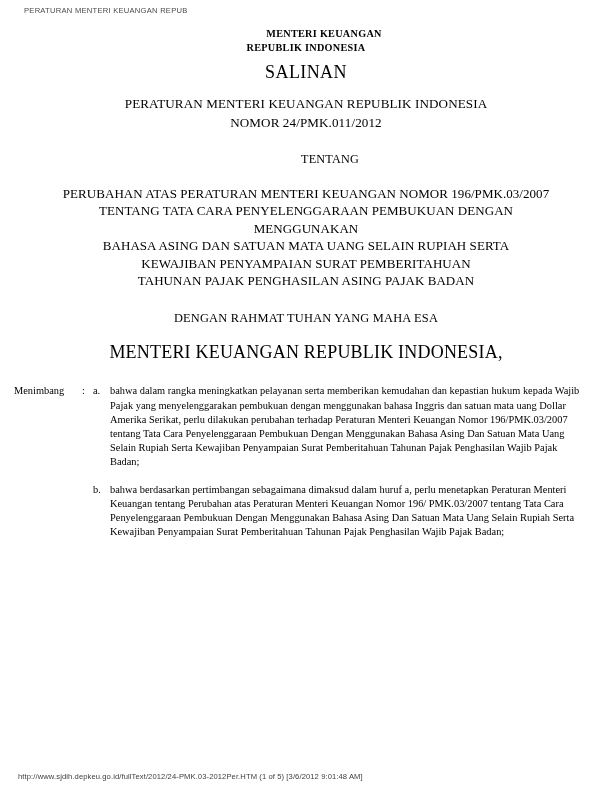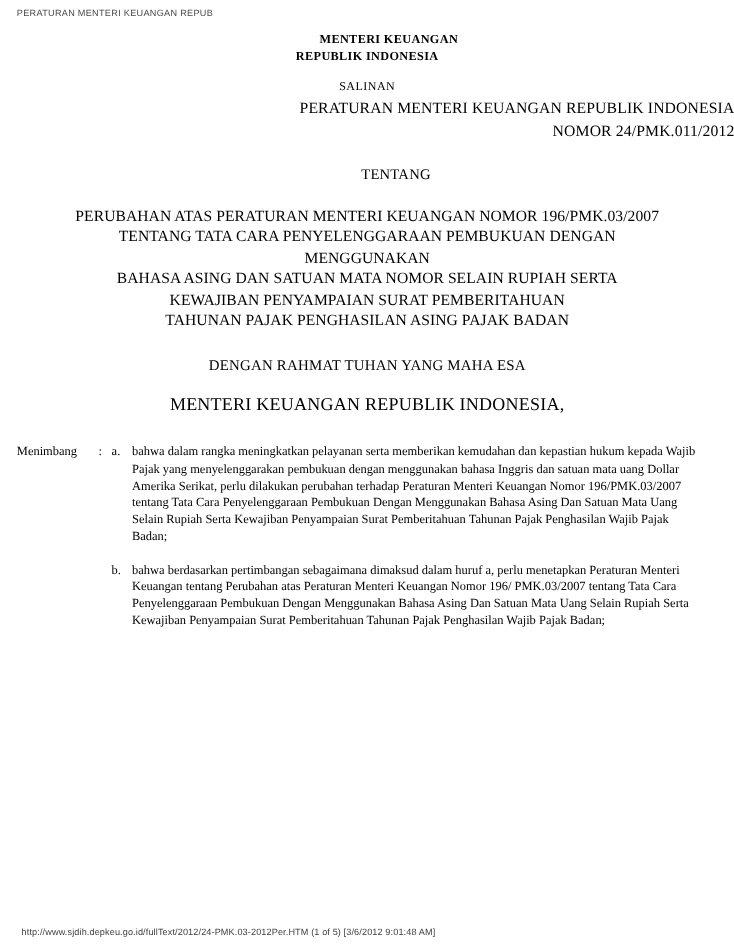--- a/index.html
+++ b/index.html
@@ -17,21 +17,21 @@
     color: #000000;
   }
 
   
   .print-header {
     position: absolute;
     top: 0;
     left: 0;
     width: 612px;
     height: 20px;
-    padding-left: 14px;
+    padding-left: 24px;
     box-sizing: border-box;
     display: flex;
     align-items: center;
     font-family: "Liberation Sans", "DejaVu Sans", sans-serif;
     font-size: 7.6px;
     letter-spacing: 0.25px;
     color: #4a4a4a;
     white-space: nowrap;
   }
 
@@ -53,27 +53,28 @@
     font-size: 10.2px;
     font-weight: bold;
     letter-spacing: 0.3px;
     line-height: 13.5px;
   }
   .masthead-line.first { margin-top: 7px; padding-left: 36px; }
 
   .salinan {
     margin-top: 10px;
     text-align: center;
-    font-size: 10px;
+    font-size: 18px;
     letter-spacing: 0.4px;
     line-height: 17px;
   }
 
   .doc-title {
-    text-align: right;
+    margin-top: 14px;
+    text-align: center;
     font-size: 13.1px;
     line-height: 18.5px;
     letter-spacing: 0.1px;
   }
 
   .tentang {
     margin-top: 19px;
     text-align: center;
     font-size: 12.2px;
     line-height: 17px;
@@ -93,21 +94,21 @@
     margin-top: 21px;
     text-align: center;
     font-size: 12.4px;
     line-height: 17px;
     letter-spacing: 0.2px;
   }
 
   .signatory {
     margin-top: 17px;
     text-align: center;
-    font-size: 15px;
+    font-size: 18px;
     line-height: 17px;
     letter-spacing: 0.2px;
   }
 
   
   .considerations {
     margin-top: 23px;
     font-family: Liberation Serif, serif;
     font-size: 10.4px;
     line-height: 14.1px;
@@ -178,21 +179,21 @@
     <div>PERATURAN MENTERI KEUANGAN REPUBLIK INDONESIA</div>
     <div>NOMOR 24/PMK.011/2012</div>
   </div>
 
   <div class="tentang">TENTANG</div>
 
   <div class="subject">
     <div>PERUBAHAN ATAS PERATURAN MENTERI KEUANGAN NOMOR 196/PMK.03/2007</div>
     <div>TENTANG TATA CARA PENYELENGGARAAN PEMBUKUAN DENGAN</div>
     <div>MENGGUNAKAN</div>
-    <div>BAHASA ASING DAN SATUAN MATA NOMOR SELAIN RUPIAH SERTA</div>
+    <div>BAHASA ASING DAN SATUAN MATA UANG SELAIN RUPIAH SERTA</div>
     <div>KEWAJIBAN PENYAMPAIAN SURAT PEMBERITAHUAN</div>
     <div>TAHUNAN PAJAK PENGHASILAN ASING PAJAK BADAN</div>
   </div>
 
   <div class="rahmat">DENGAN RAHMAT TUHAN YANG MAHA ESA</div>
 
   <div class="signatory">MENTERI KEUANGAN REPUBLIK INDONESIA,</div>
 
   <div class="considerations">
 

